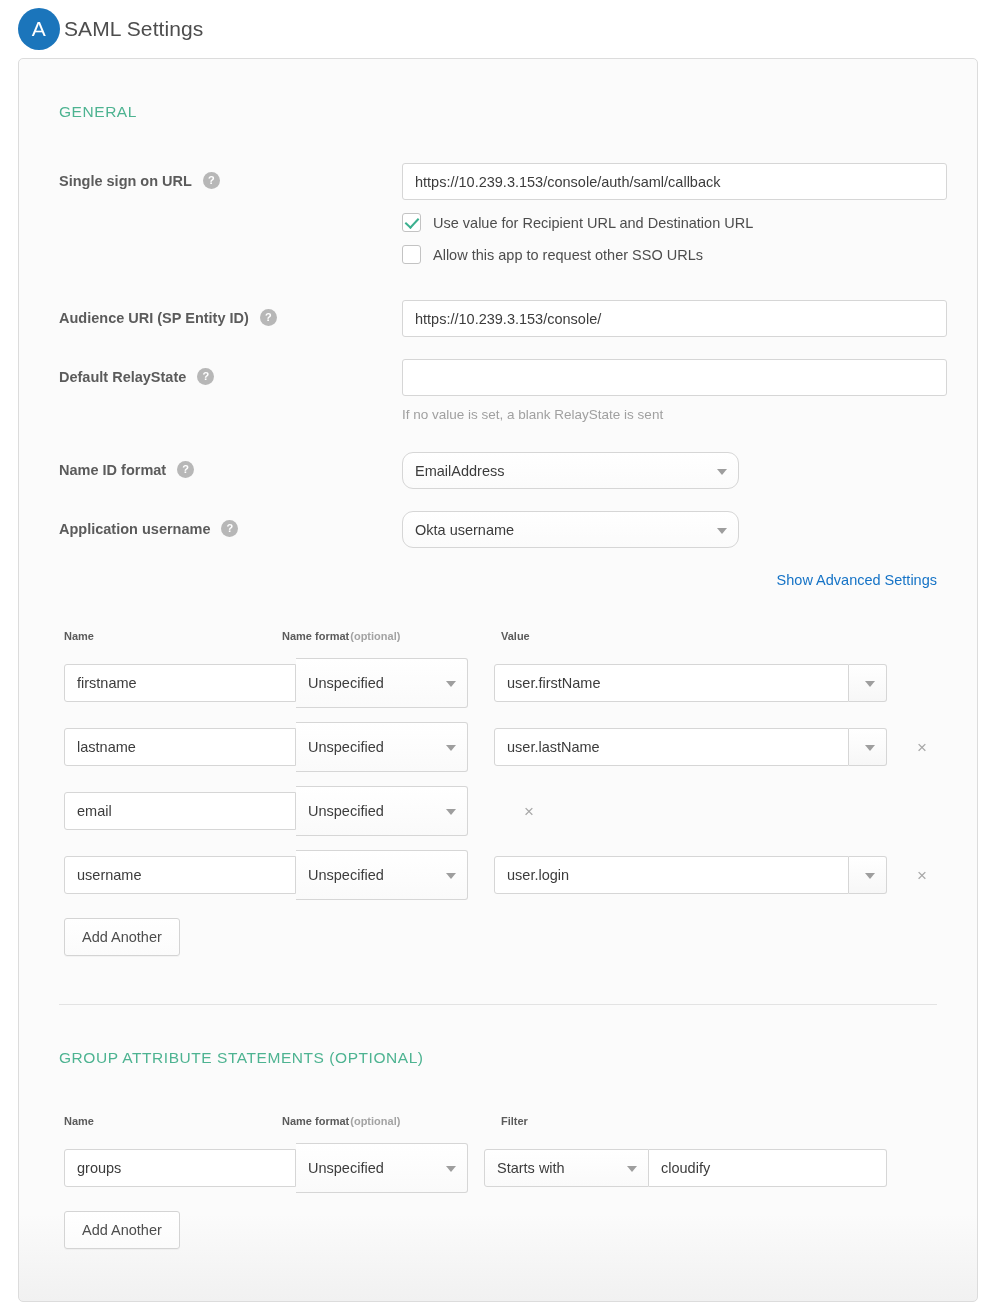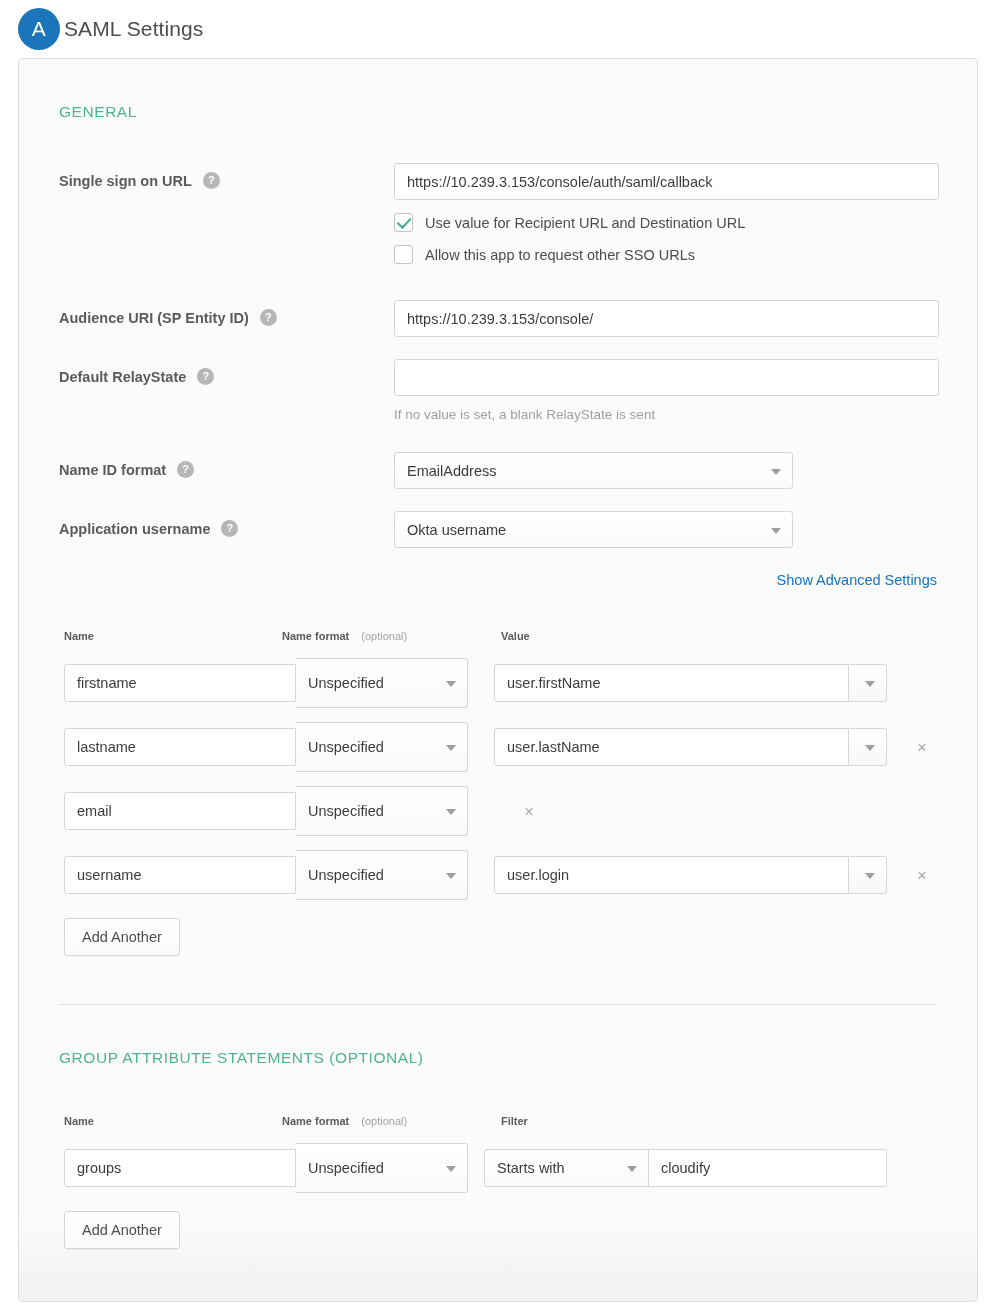--- a/index.html
+++ b/index.html
@@ -41,21 +41,21 @@
   .card-inner { padding: 44px 40px 0 40px; }
 
   
   .section-heading {
     color: #4db391; font-size: 15.5px; letter-spacing: .55px;
     font-weight: 400; margin: 0 0 42px 0;
   }
   .section-heading.group { margin: 0 0 44px 0; }
 
   
-  .form-row { display: flex; align-items: flex-start; margin-bottom: 0; }
+  .form-row { display: flex; align-items: flex-start; margin-bottom: 0; gap: 8px; }
   .form-label {
     width: 335px; flex: 0 0 335px;
     font-size: 14.5px; font-weight: bold; color: #5b5b5b;
     padding-top: 9px; display: flex; align-items: center;
   }
   .help-icon {
     display: inline-flex; align-items: center; justify-content: center;
     width: 17px; height: 17px; border-radius: 50%;
     background: #b7b7b7; color: #fff;
     font-size: 11px; font-weight: bold; margin-left: 11px;
@@ -85,22 +85,22 @@
   .cbox.checked::after {
     content: ""; position: absolute; left: 5px; top: 1px;
     width: 6px; height: 11px;
     border: solid #3bb08f; border-width: 0 2.4px 2.4px 0;
     transform: rotate(43deg);
   }
   .cbox-label { margin-left: 12px; font-size: 14.5px; color: #4d4d4d; }
 
   
   .select-box {
-    position: relative; width: 399px; height: 37px;
-    border: 1px solid #d6d6d6; border-radius: 3px;
+    position: relative; width: 337px; height: 37px;
+    border: 1px solid #d6d6d6; border-radius: 11px;
     background: linear-gradient(to bottom,#ffffff 0%,#fbfbfb 100%);
     display: flex; align-items: center; padding: 0 12px;
     font-size: 14.5px; color: #3c3c3c; cursor: pointer;
   }
   .caret {
     position: absolute; right: 11px; top: 50%;
     width: 0; height: 0; margin-top: -2px;
     border-left: 5px solid transparent;
     border-right: 5px solid transparent;
     border-top: 6px solid #9e9e9e;
@@ -111,21 +111,21 @@
   .advanced-link {
     font-size: 14.5px; color: #1573c6; text-decoration: none; cursor: pointer;
   }
 
   
   .attr-head { display: flex; margin-top: 38px; margin-bottom: 14px; padding-left: 5px; }
   .attr-head .h-name   { width: 218px; flex: 0 0 218px; }
   .attr-head .h-format { width: 219px; flex: 0 0 219px; }
   .attr-head .h-value  { flex: 1 1 auto; }
   .attr-head span { font-size: 11px; font-weight: bold; color: #5b5b5b; }
-  .attr-head .optional { font-weight: normal; color: #a3a3a3; margin-left: 12px; }
+  .attr-head .optional { font-weight: bold; color: #a3a3a3; margin-left: 1px; }
 
   .attr-row { display: flex; align-items: center; margin-bottom: 14px; padding-left: 5px; }
 
   .in-name {
     width: 232px; flex: 0 0 232px; height: 38px;
     border: 1px solid #d6d6d6; border-radius: 3px 0 0 3px;
     background: #fff; padding: 0 12px; font-size: 14.5px; color: #3c3c3c;
     font-family: "Liberation Sans", sans-serif; outline: none;
   }
   .sel-format {

